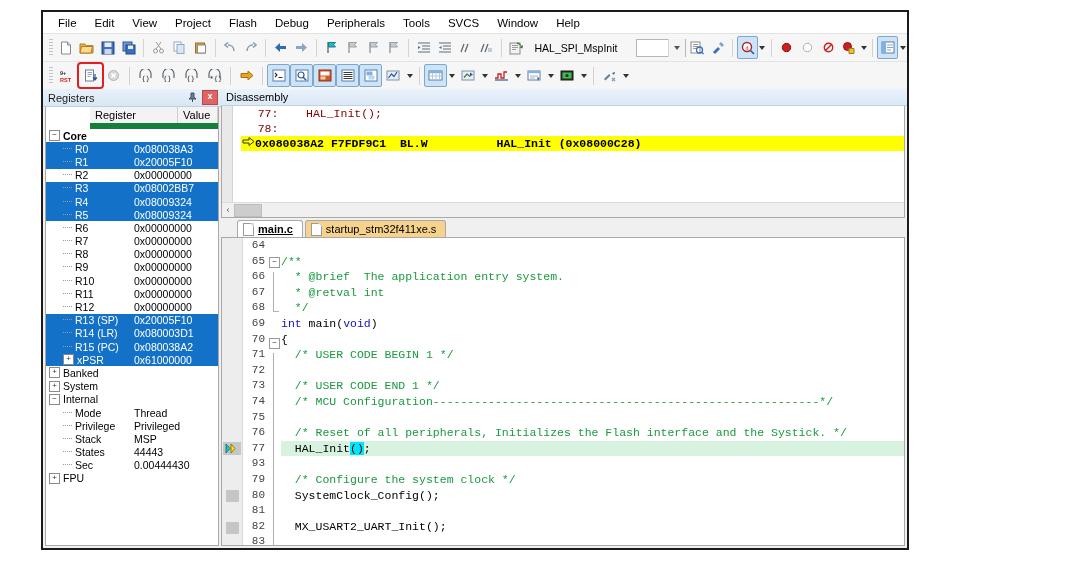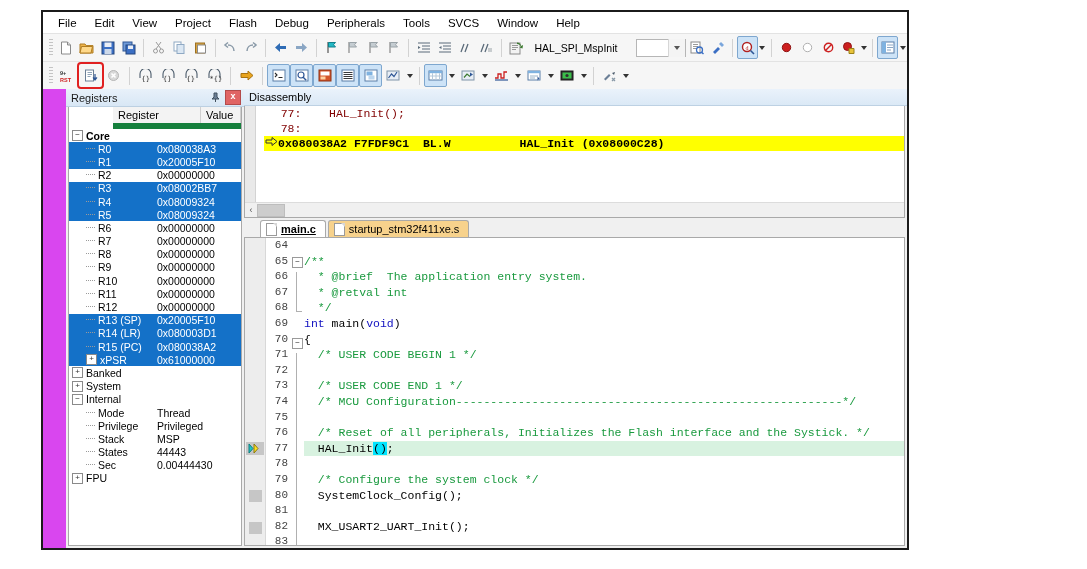--- a/index.html
+++ b/index.html
@@ -21,21 +21,21 @@
   .tb svg{display:block;}
   .drop{width:10px;height:21px;display:inline-flex;align-items:center;justify-content:center;}
   .drop:after{content:"";border-left:3px solid transparent;border-right:3px solid transparent;border-top:4px solid #333;}
   .combo{width:116px;height:18px;background:#fff;border:1px solid #b6b6b6;display:flex;align-items:center;font-size:10.5px;padding-left:3px;box-sizing:border-box;margin-left:2px;color:#000;}
   .combo-label{margin-left:8px;font-size:10.5px;white-space:nowrap;}
   .combo-arrow{width:16px;height:18px;border-left:1px solid #d6d6d6;display:inline-flex;align-items:center;justify-content:center;background:#f4f4f4;}
   .combo-arrow:after{content:"";border-left:3px solid transparent;border-right:3px solid transparent;border-top:4px solid #555;}
   .redbox{outline:2px solid #e02020;outline-offset:0px;}
 
   
-  .body{flex:1 1 auto;display:flex;min-height:0;background:#d946ef;padding-left:23px;}
+  .body{flex:1 1 auto;display:flex;min-height:0;background:#d946ef;}
 
   
   .reg-pane{width:178px;flex:0 0 178px;display:flex;flex-direction:column;background:#f0f0f0;min-height:0;}
   .pane-title{height:17px;background:linear-gradient(to bottom,#e8f1fa,#d8e7f5);border-bottom:1px solid #bcd0e2;display:flex;align-items:center;padding-left:5px;font-size:11px;color:#1a1a1a;flex:0 0 auto;}
   .pane-title .sp{flex:1;}
   .pin{width:13px;height:13px;display:inline-flex;align-items:center;justify-content:center;margin-right:3px;}
   .xbtn{width:14px;height:13px;background:#e06464;border:1px solid #b34a4a;color:#fff;font-size:9px;line-height:11px;text-align:center;margin-right:3px;font-weight:bold;}
   .reg-body{flex:1 1 auto;background:#fff;border:1px solid #a9a9a9;border-top:none;margin:0 2px 2px 2px;overflow:hidden;display:flex;flex-direction:column;min-height:0;}
   .reg-head{height:16px;display:flex;flex:0 0 auto;background:#f3f3f3;border-bottom:6px solid #15803d;margin-left:44px;}
   .reg-head div{font-size:11px;padding-left:5px;line-height:16px;border-right:1px solid #cfcfcf;box-sizing:border-box;}
@@ -796,21 +796,21 @@
               <div class="erow">68</div>
               <div class="erow">69</div>
               <div class="erow">70</div>
               <div class="erow">71</div>
               <div class="erow">72</div>
               <div class="erow">73</div>
               <div class="erow">74</div>
               <div class="erow">75</div>
               <div class="erow">76</div>
               <div class="erow">77</div>
-              <div class="erow">78</div>
+              <div class="erow">93</div>
               <div class="erow">79</div>
               <div class="erow">80</div>
               <div class="erow">81</div>
               <div class="erow">82</div>
               <div class="erow">83</div>
               <div class="erow">84</div>
               <div class="erow">85</div>
             </div>
           <div class="ed-fold" id="edfold">
               <div class="erow"></div>

